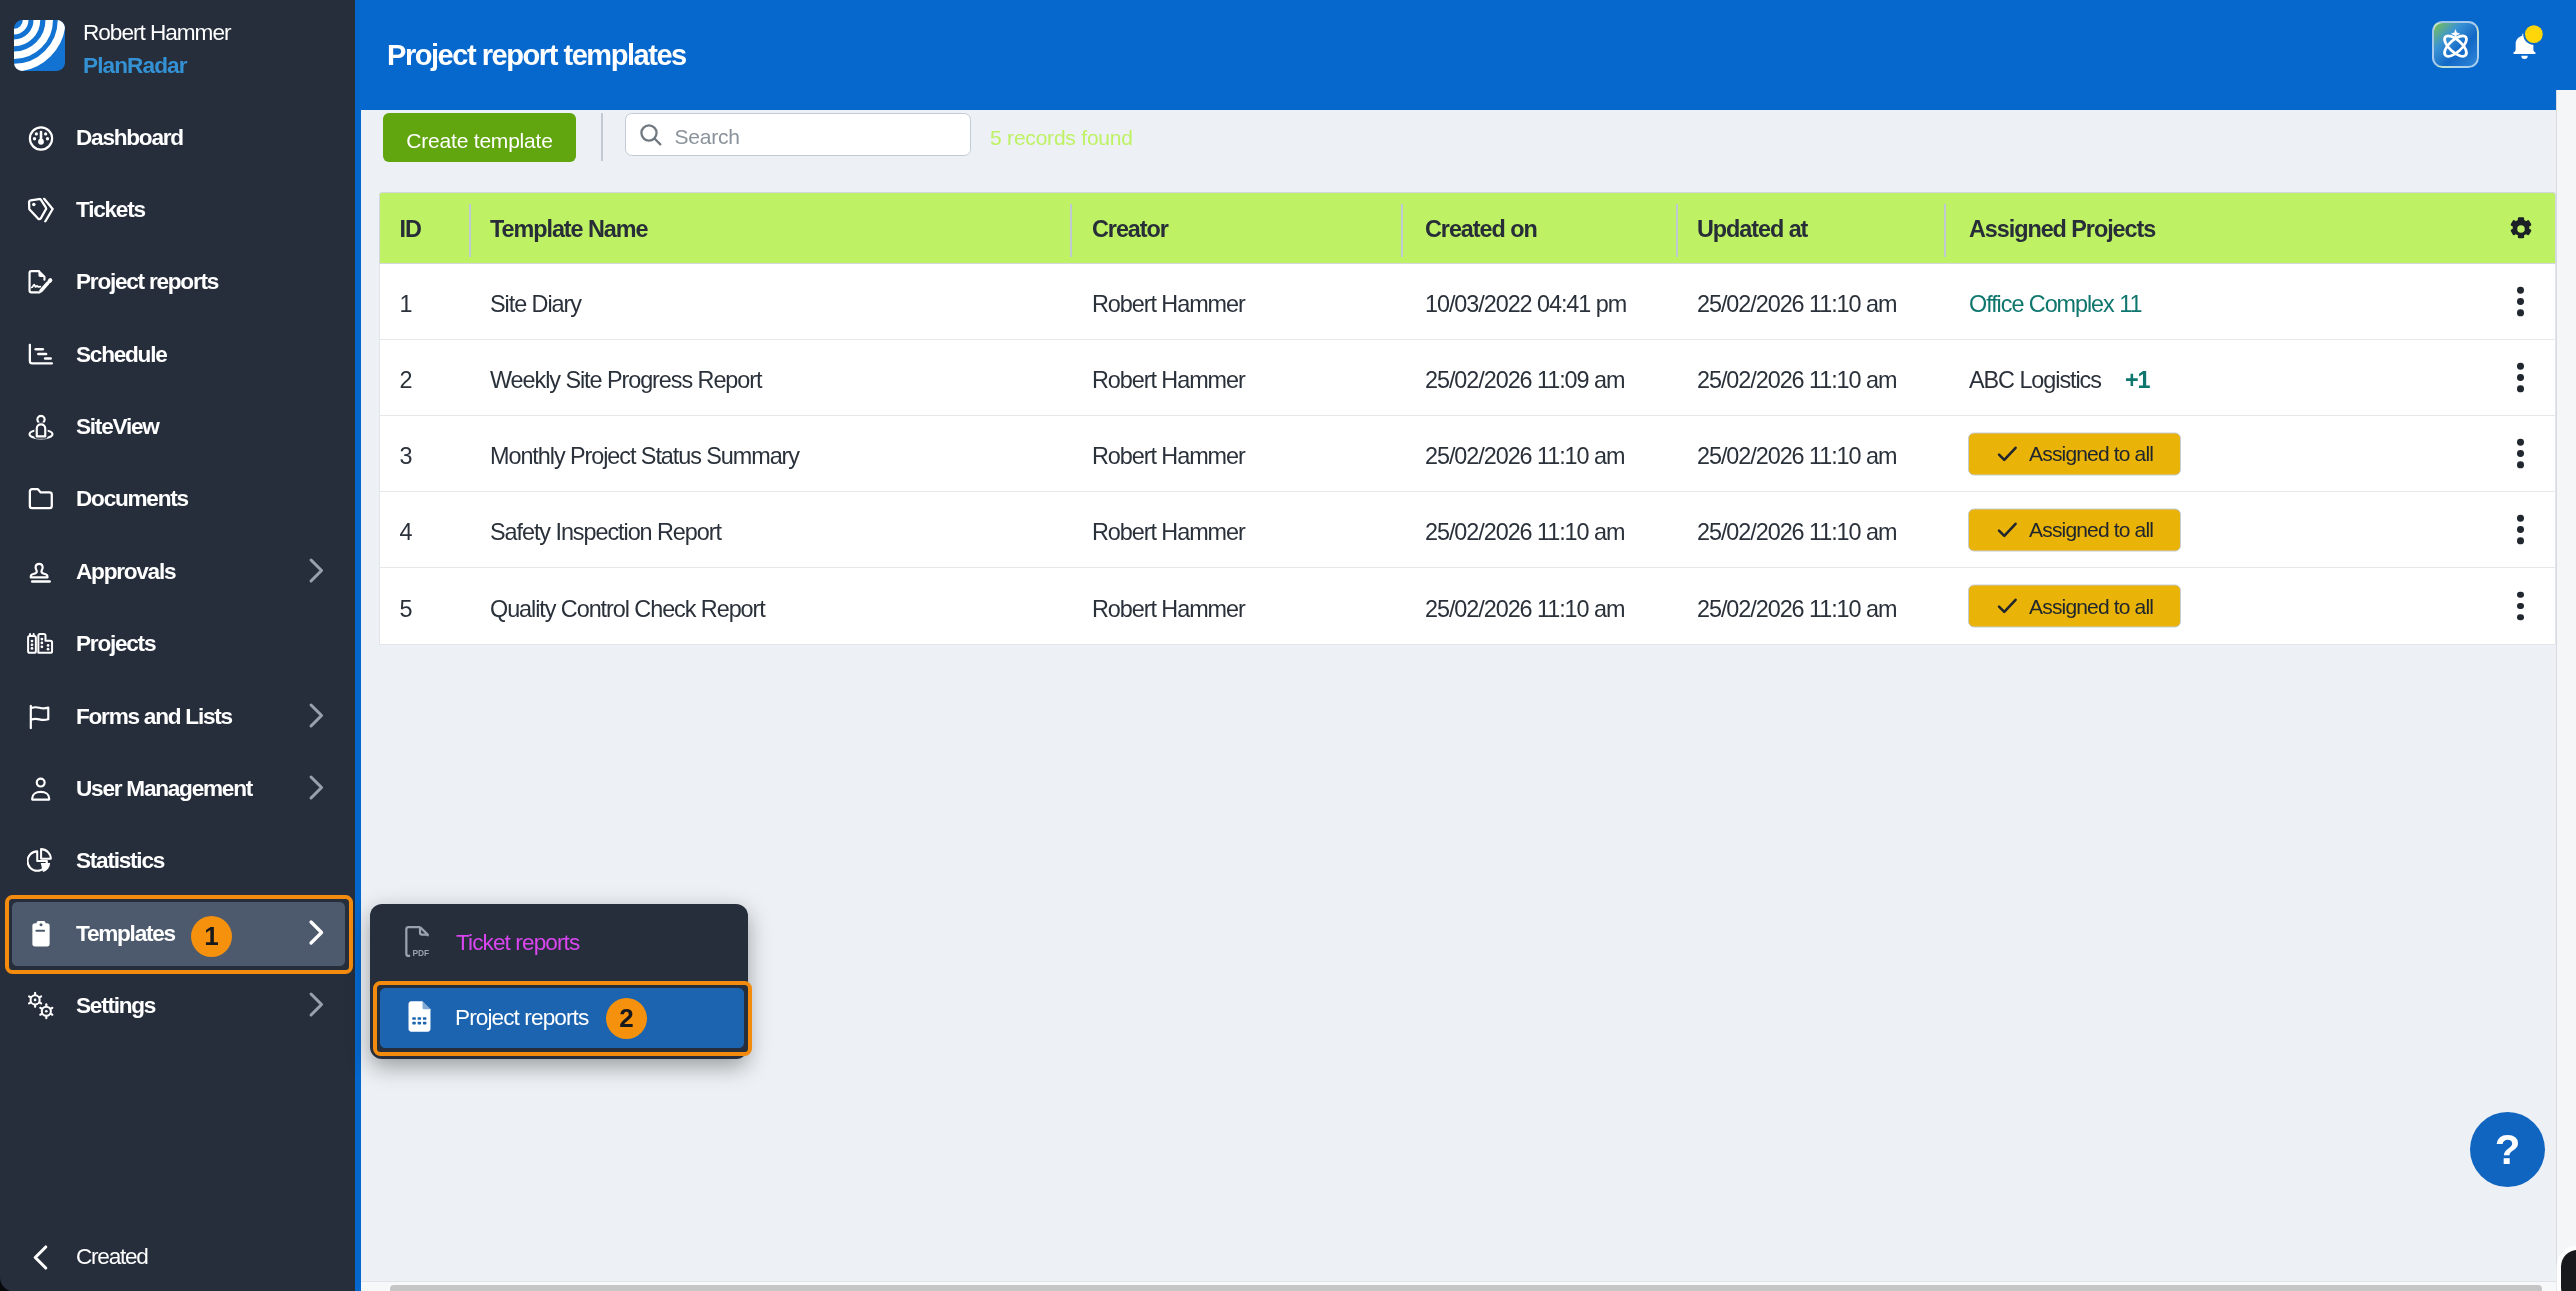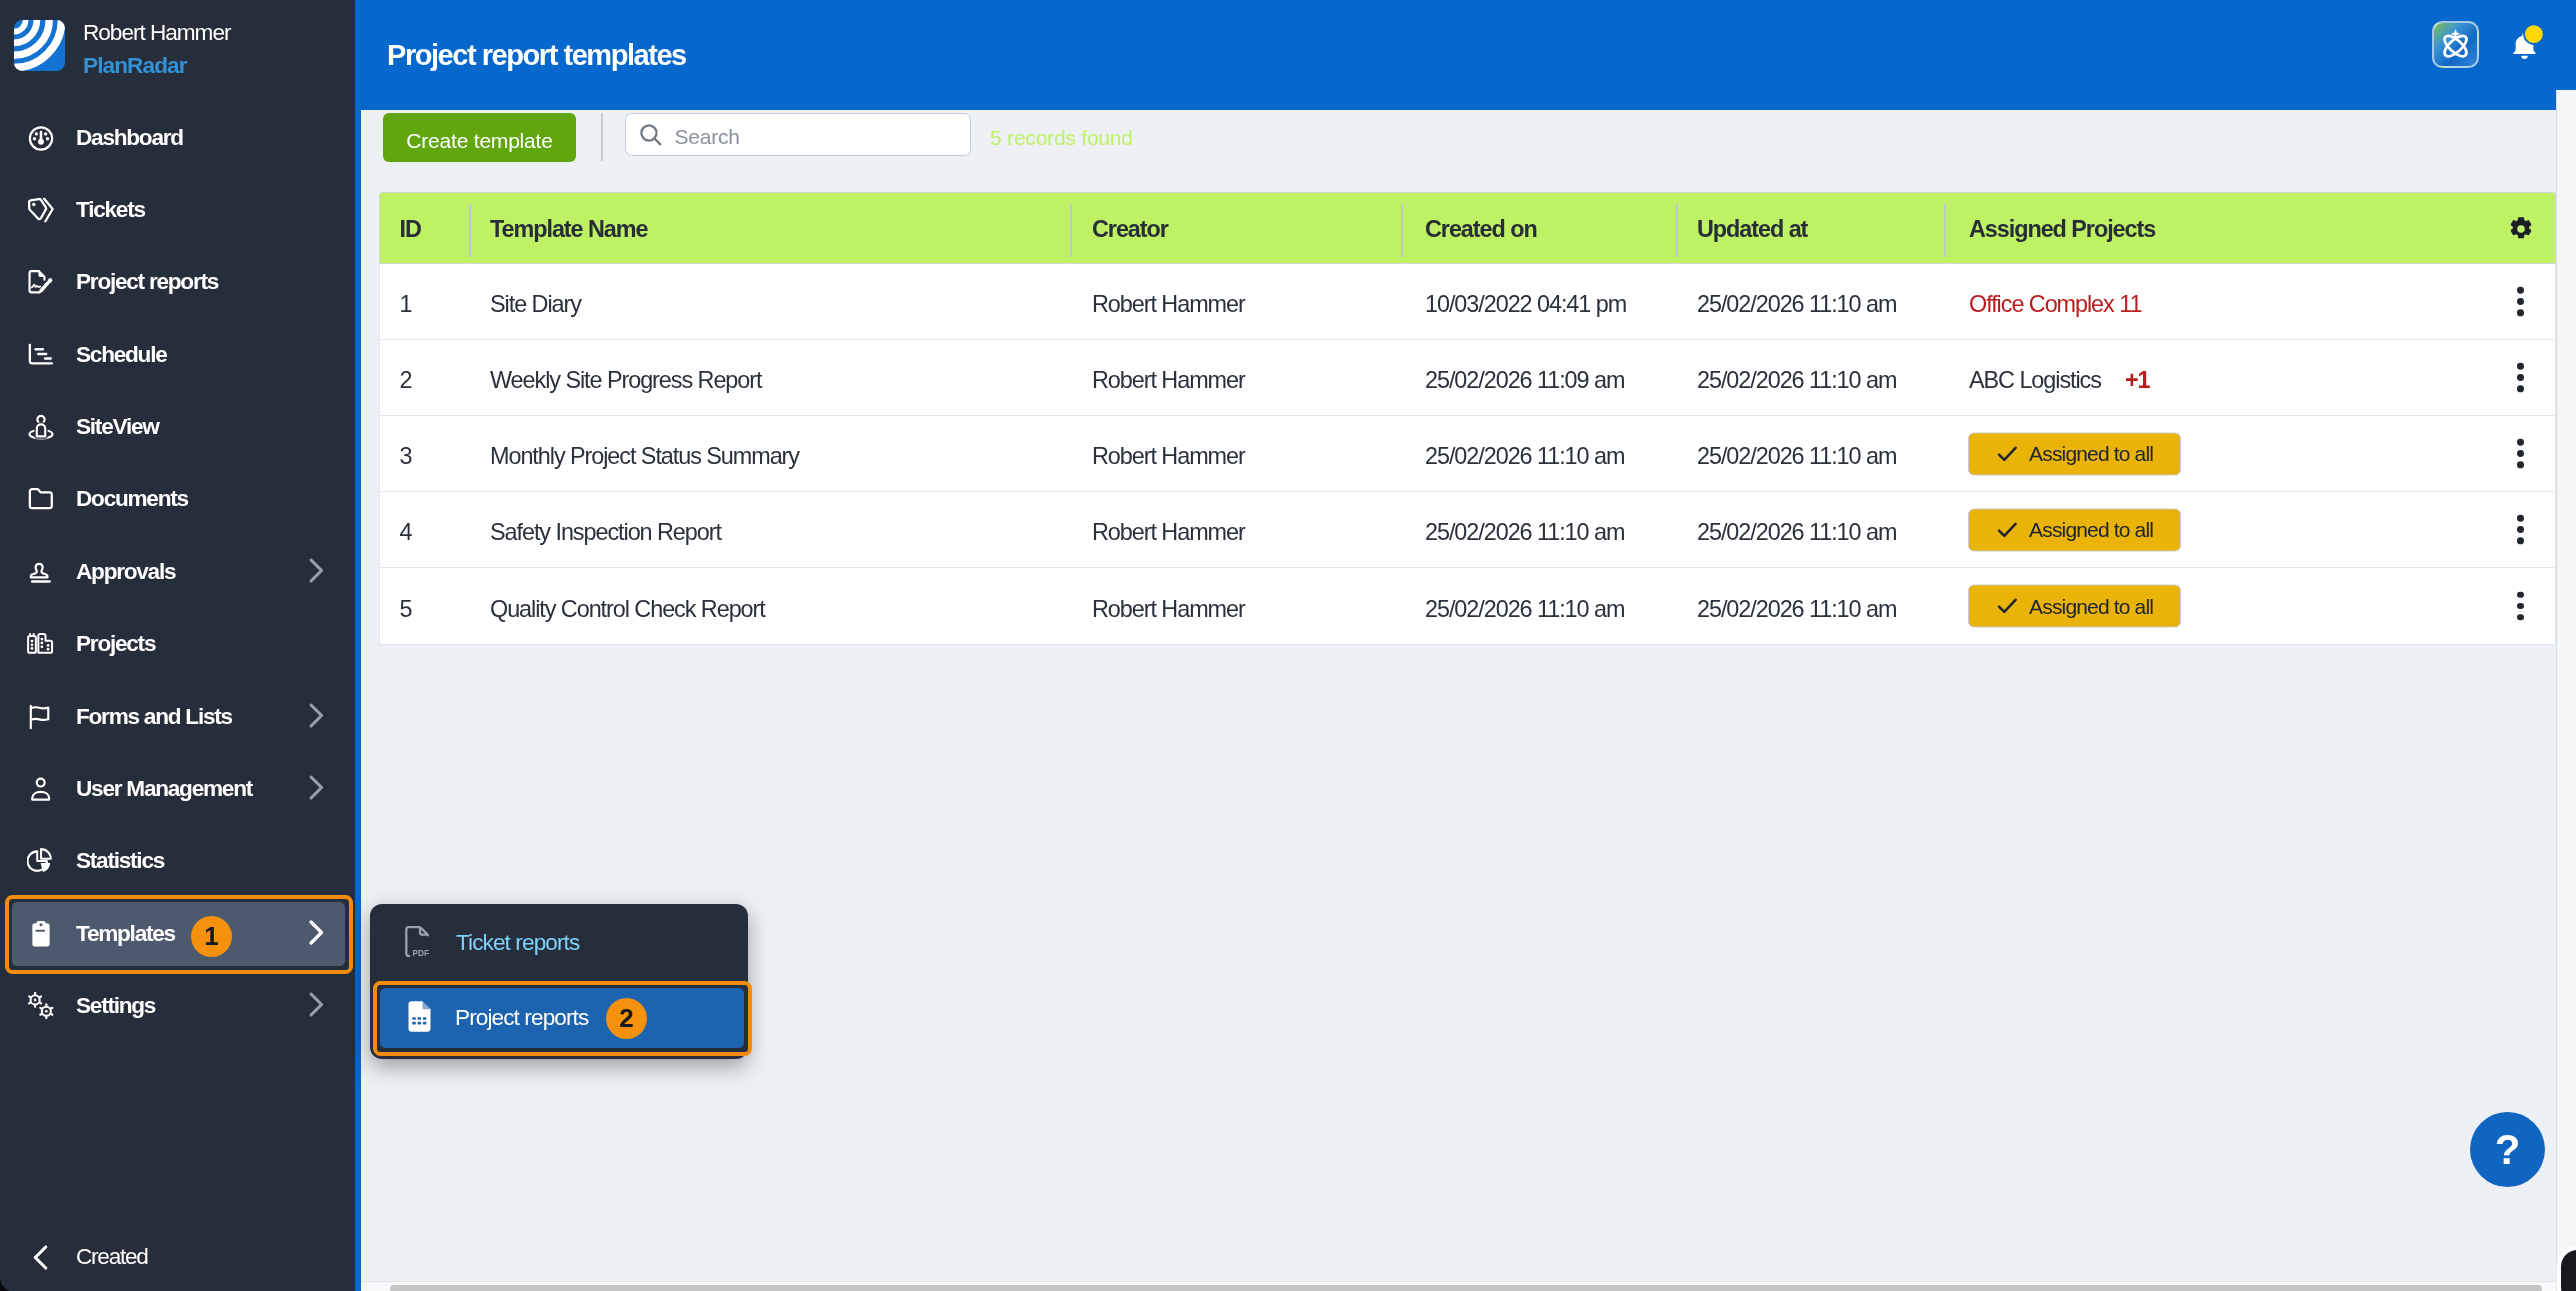--- a/index.html
+++ b/index.html
@@ -27,21 +27,21 @@
 
 
 .tbl { position:absolute; left:379px; top:192px; width:2177px; }
 .thead { position:relative; height:72px; background:#bef264; border:0.8px solid #d2d8dd; border-radius:3px 3px 0 0; }
 .thead .cell { position:absolute; top:0; height:72px; display:flex; align-items:center; font-weight:bold; font-size:23.4px; color:#272e37; letter-spacing:-0.045em; }
 .thead .cdiv { position:absolute; top:10.6px; width:1.5px; height:53px; background:#bfc9d3; }
 .tbody { background:#fff; border:0.8px solid #e2e6ea; border-top:none; }
 .row { position:relative; height:76px; border-bottom:0.8px solid #e4e8eb; font-size:23.4px; color:#2a313a; letter-spacing:-0.045em; }
 .row:last-child { border-bottom:none; }
 .row .cell { position:absolute; top:3px; height:100%; display:flex; align-items:center; }
-.link { color:#b91c1c; }
+.link { color:#0f766e; }
 .assignedbtn { position:absolute; left:1588px; top:50%; transform:translateY(-50%); width:213px; height:43px; border:1.5px solid #c4ccd4; border-radius:6px; background:#eab308; display:flex; align-items:center; justify-content:center; font-size:21px; color:#20262e; letter-spacing:-0.04em; }
 .kebab { position:absolute; left:2137px; top:50%; margin-top:-3.4px; width:6.8px; height:6.8px; border-radius:50%; background:#21272f; box-shadow:0 -11.3px 0 #21272f, 0 11.3px 0 #21272f; }
 
 
 .c-id { left:19.6px; }
 .c-name { left:110px; }
 .c-creator { left:712px; }
 .c-created { left:1045px; }
 .c-updated { left:1317px; }
 .c-assigned { left:1589px; }
@@ -58,21 +58,21 @@
 .navitem .chev { position:absolute; left:308px; top:50%; transform:translateY(-50%); }
 .tpl-outer { position:absolute; left:4.5px; top:895px; width:348px; height:79px; border:4.5px solid #f28b0e; border-radius:7.5px; background:#262d3b; }
 .tpl-inner { position:absolute; left:3px; top:3px; width:333px; height:64px; background:#4d5a6e; border-radius:5.3px; }
 .badge { display:flex; align-items:center; justify-content:center; width:41px; height:41px; border-radius:50%; background:#f6910e; color:#17191c; font-size:26px; font-weight:bold; }
 .b1 { position:absolute; left:191px; top:916px; }
 .collapse { position:absolute; left:0; top:1221px; width:355px; height:72px; }
 
 
 .popup { position:absolute; left:370px; top:904px; width:378px; height:155px; background:#262d3b; border-radius:12px; box-shadow:0 7.5px 22.6px rgba(0,0,0,0.35); }
 .pop1 { position:absolute; left:0; top:0; width:100%; height:78px; }
-.pop1 .lbl { position:absolute; left:86px; top:50%; transform:translateY(-50%); color:#7dd3fc; font-size:22.6px; letter-spacing:-0.04em; }
+.pop1 .lbl { position:absolute; left:86px; top:50%; transform:translateY(-50%); color:#d946ef; font-size:22.6px; letter-spacing:-0.04em; }
 .picon { position:absolute; left:34px; top:50%; transform:translateY(-50%); }
 .picon2 { position:absolute; left:27px; top:50%; transform:translateY(-50%); }
 .pop2-outer { position:absolute; left:3px; top:77px; width:379px; height:75px; border:4.5px solid #f28b0e; border-radius:7.5px; background:#262d3b; }
 .pop2-inner { position:absolute; left:3px; top:3px; width:364px; height:60px; background:#1c64b0; border-radius:5.3px; }
 .pop2-inner .lbl { position:absolute; left:75px; top:50%; transform:translateY(-50%); color:#fff; font-size:22.6px; letter-spacing:-0.04em; }
 .b2 { position:absolute; left:226px; top:9.8px; }
 
 
 .help { position:absolute; left:2470px; top:1112px; width:75px; height:75px; border-radius:50%; background:#1065c0; color:#fff; font-size:42px; font-weight:bold; display:flex; align-items:center; justify-content:center; }
 .vscroll { position:absolute; right:0; top:90px; width:20.3px; bottom:0; background:#f4f6f8; border-left:1.5px solid #d8dce0; }

